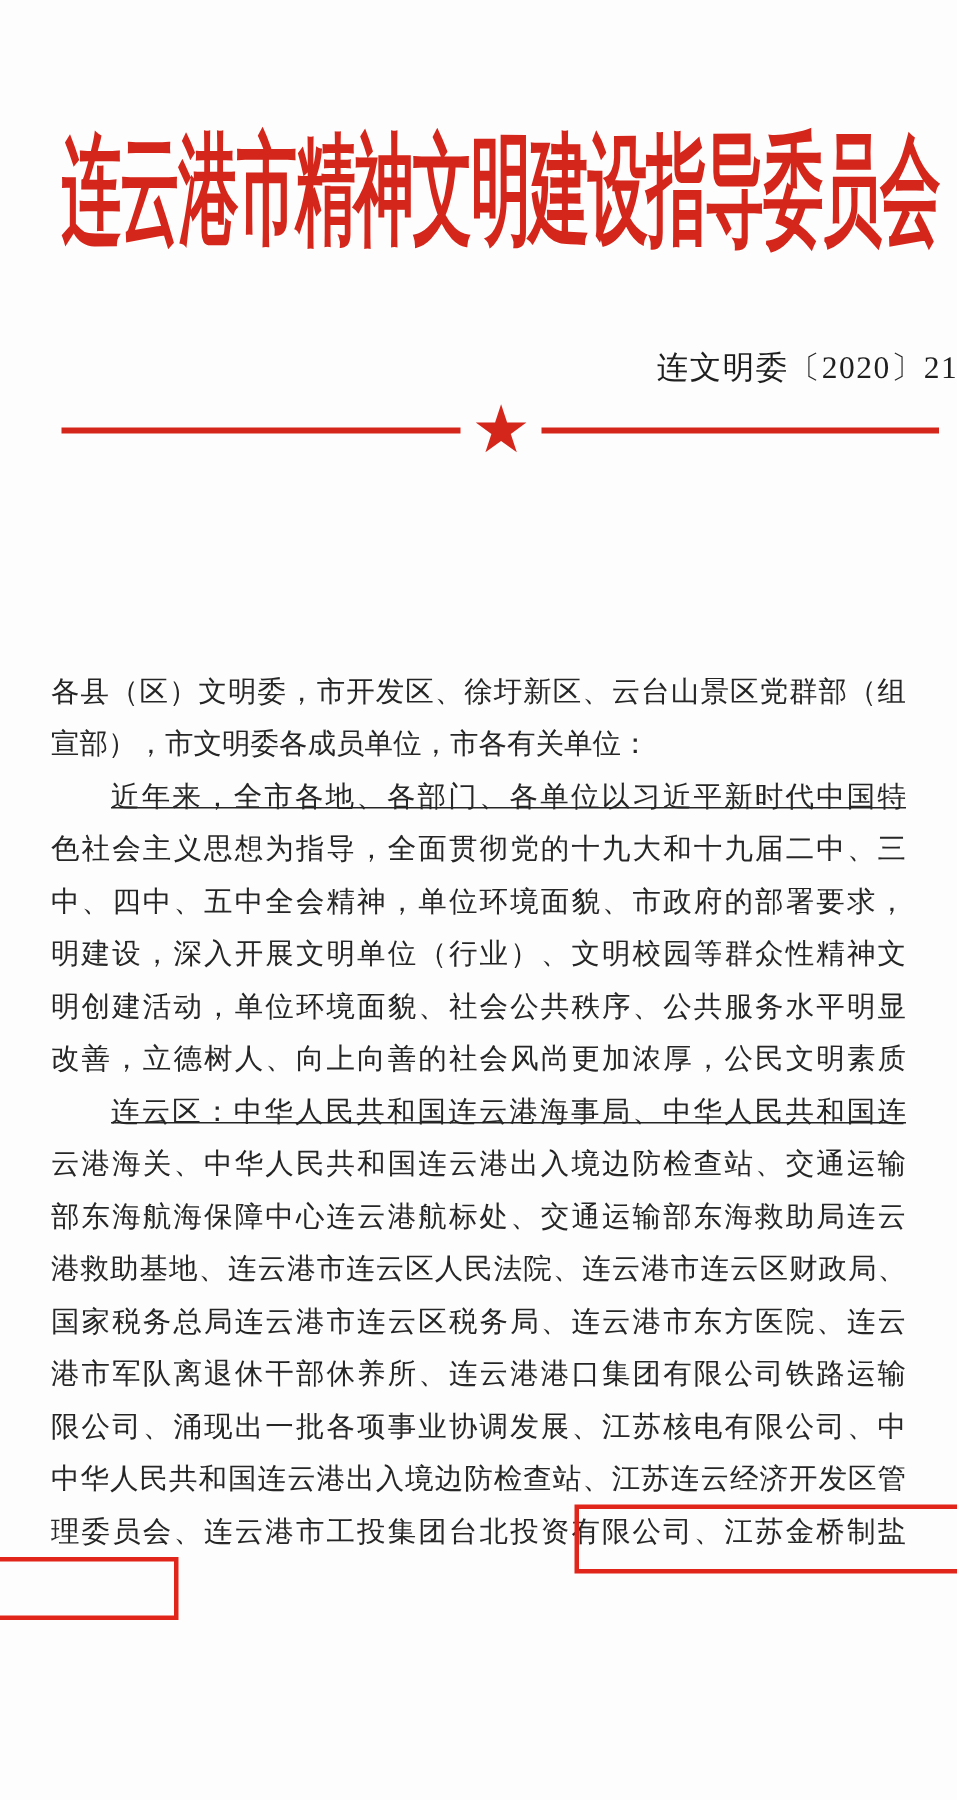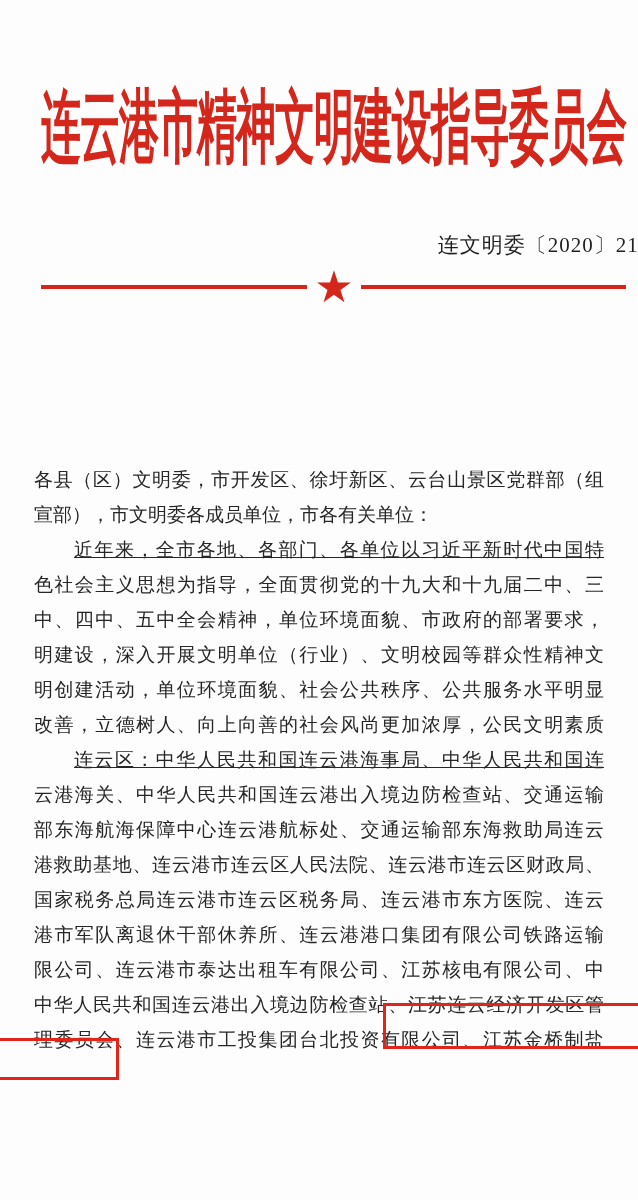--- a/index.html
+++ b/index.html
@@ -83,21 +83,21 @@
     margin:0;
     text-align:center;
     font-size:28px;
     line-height:37px;
     font-weight:bold;
     color:var(--title-ink);
   }
   
   .body-text{
     position:absolute;
-    top:462px;
+    top:444px;
     left:34px;
     width:570px;
     font-size:19px;
     color:var(--ink);
   }
   .bline{
     height:35px;
     line-height:35px;
     white-space:nowrap;
     text-align:justify;
@@ -155,21 +155,21 @@
       <div class="bline">中、四中、五中全会精神，单位环境面貌、市政府的部署要求，</div>
       <div class="bline">明建设，深入开展文明单位（行业）、文明校园等群众性精神文</div>
       <div class="bline">明创建活动，单位环境面貌、社会公共秩序、公共服务水平明显</div>
       <div class="bline">改善，立德树人、向上向善的社会风尚更加浓厚，公民文明素质</div>
       <div class="bline indent">连云区：中华人民共和国连云港海事局、中华人民共和国连</div>
       <div class="bline">云港海关、中华人民共和国连云港出入境边防检查站、交通运输</div>
       <div class="bline">部东海航海保障中心连云港航标处、交通运输部东海救助局连云</div>
       <div class="bline">港救助基地、连云港市连云区人民法院、连云港市连云区财政局、</div>
       <div class="bline">国家税务总局连云港市连云区税务局、连云港市东方医院、连云</div>
       <div class="bline">港市军队离退休干部休养所、连云港港口集团有限公司铁路运输</div>
-      <div class="bline">限公司、连云港市泰达出租车有限公司、江苏核电有限公司、中</div>
+      <div class="bline">限公司、涌现出一批各项事业协调发展、江苏核电有限公司、中</div>
       <div class="bline">中华人民共和国连云港出入境边防检查站、江苏连云经济开发区管</div>
       <div class="bline">理委员会、连云港市工投集团台北投资有限公司、江苏金桥制盐</div>
     </div>
 
   <div class="highlight-box box1"></div>
   <div class="highlight-box box2"></div>
 
 </div>
 
 </body></html>

